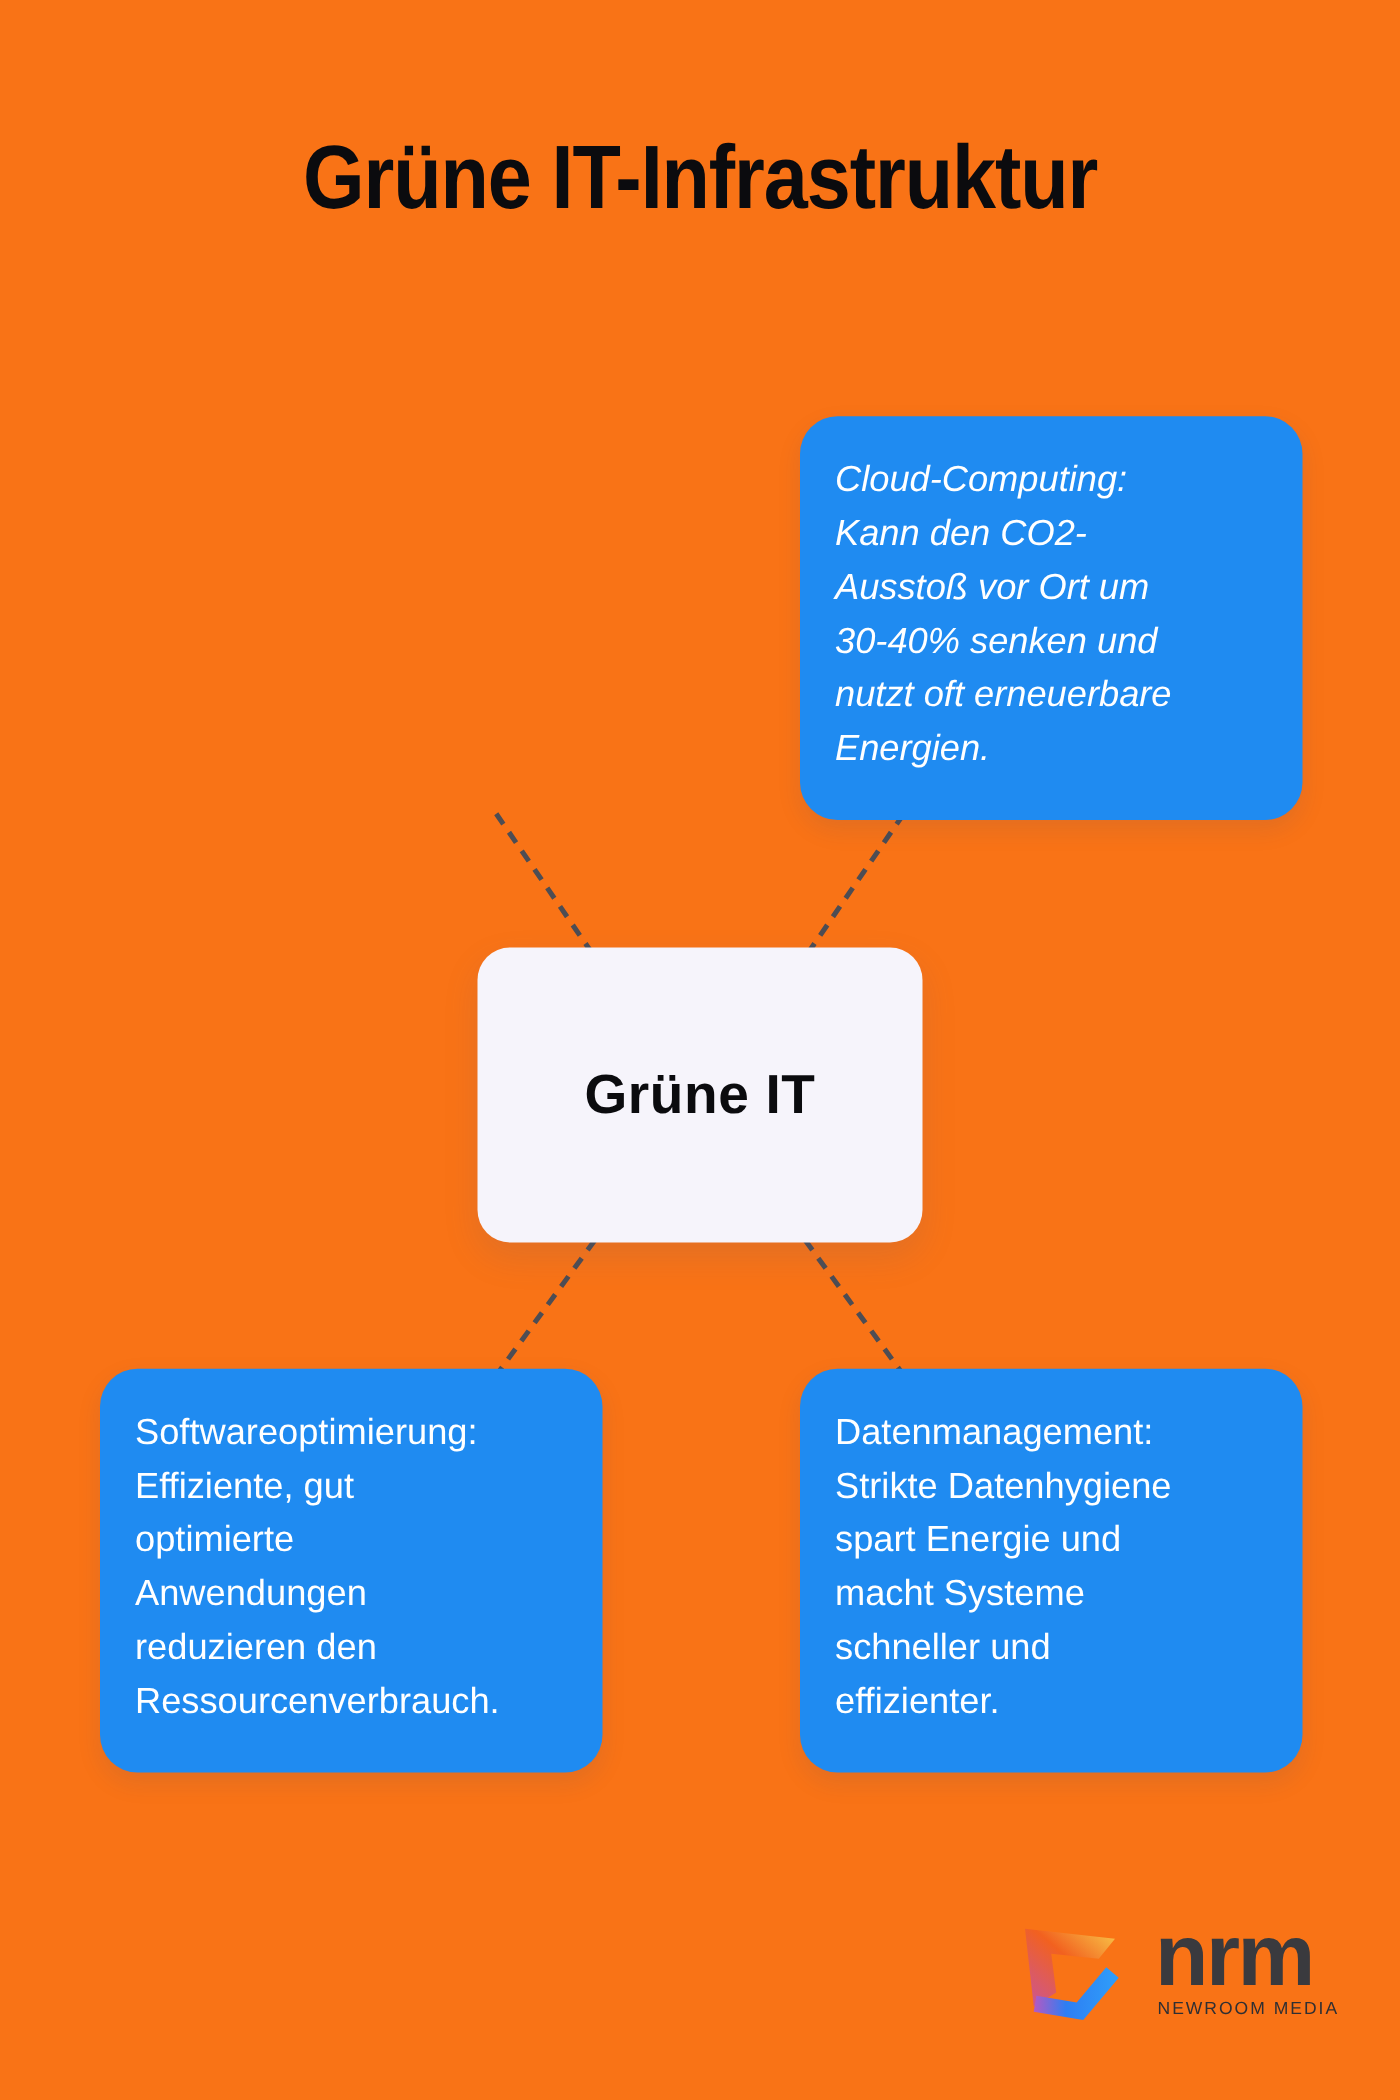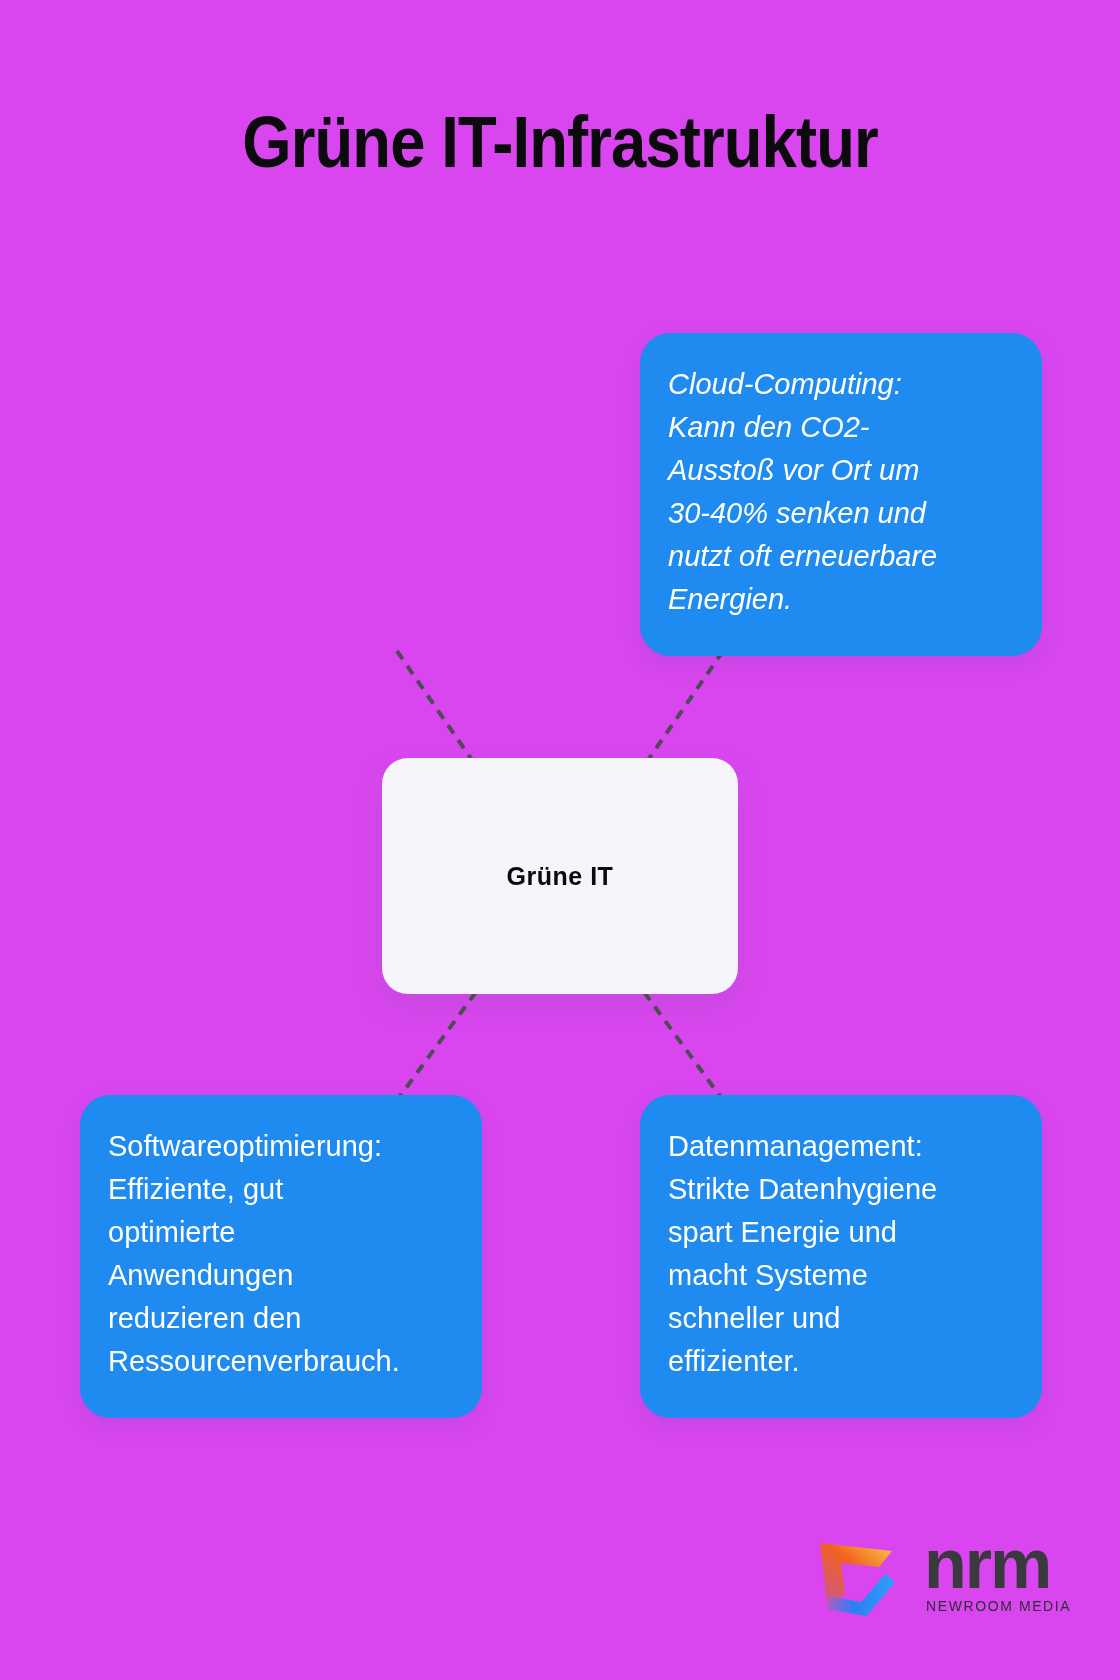--- a/index.html
+++ b/index.html
@@ -3,21 +3,21 @@
 <meta charset="utf-8">
 <style>
   html,body { margin:0; padding:0; }
   body {
     font-family: "Liberation Sans", "DejaVu Sans", sans-serif;
     background:#eeedf5;
   }
   .canvas {
     position:relative;
     width:1120px; height:1680px;
-    background:#d946ef;
+    background:#f97316;
     overflow:hidden;
   }
   .title {
     position:absolute; top:106px; left:0;
     width:100%;
     text-align:center;
     color:#0b0b0e;
     white-space:nowrap;
   }
   .title-inner {
@@ -58,21 +58,21 @@
   .center-node {
     position:absolute;
     left:382px; top:758px;
     width:356px; height:236px;
     background:#f6f4fb;
     border-radius:26px;
     box-shadow:0 12px 28px rgba(90,90,130,0.14);
     display:flex; align-items:center; justify-content:center;
   }
   .center-label {
-    font-size:25px;
+    font-size:44px;
     font-weight:700;
     color:#0b0b0e;
     letter-spacing:0.5px;
   }
   .logo { position:absolute; left:0; top:0; width:1120px; height:1680px; pointer-events:none; }
   .logo-glyph { position:absolute; left:818px; top:1541px; }
   .logo-nrm {
     position:absolute; left:924px; top:1529px;
     font-size:70px; font-weight:800; line-height:1;
     letter-spacing:-2px;

